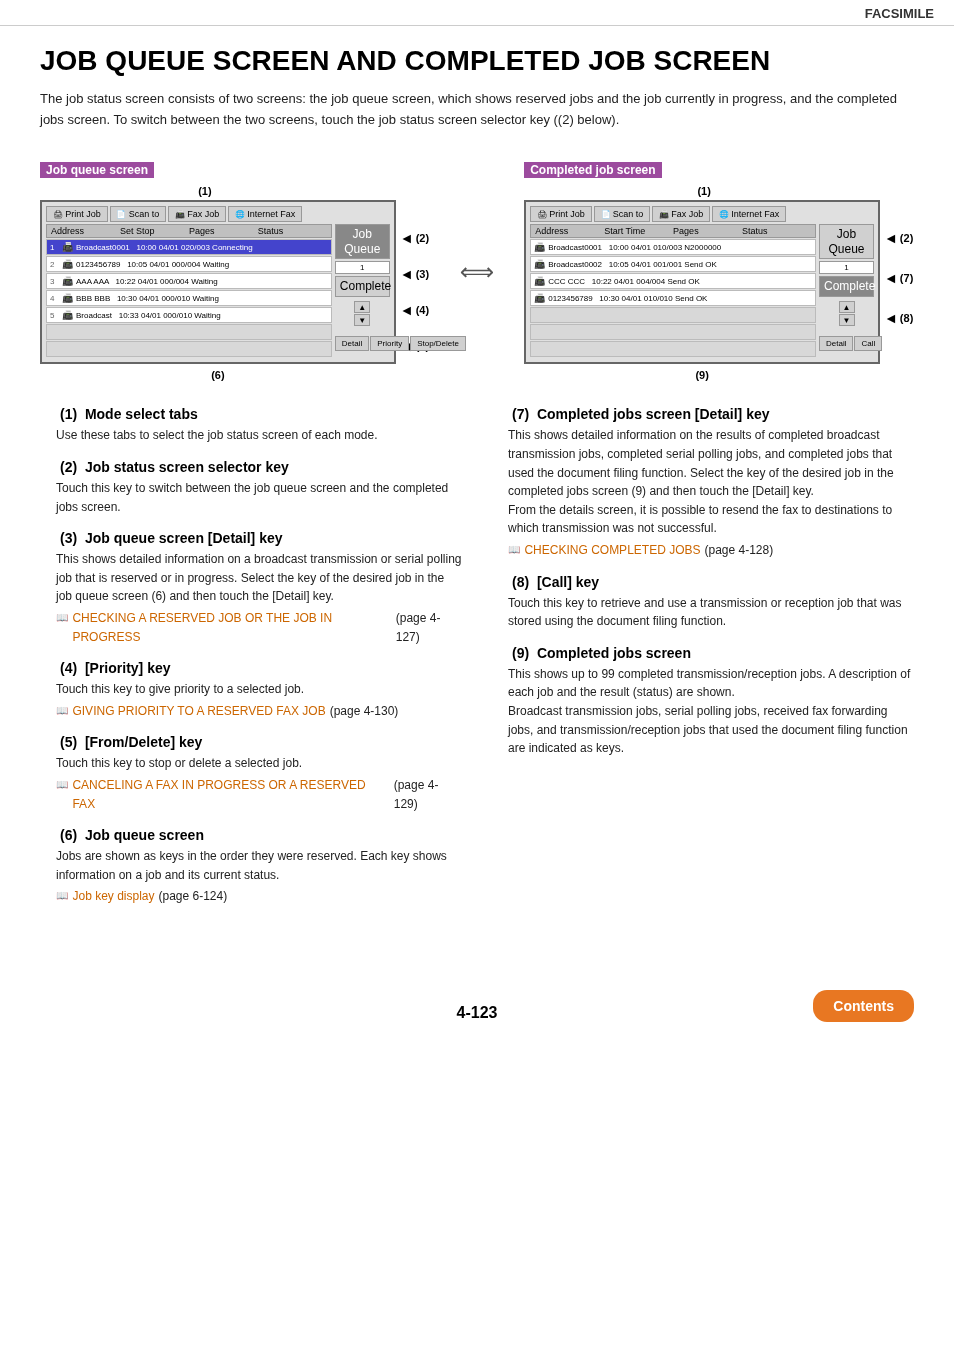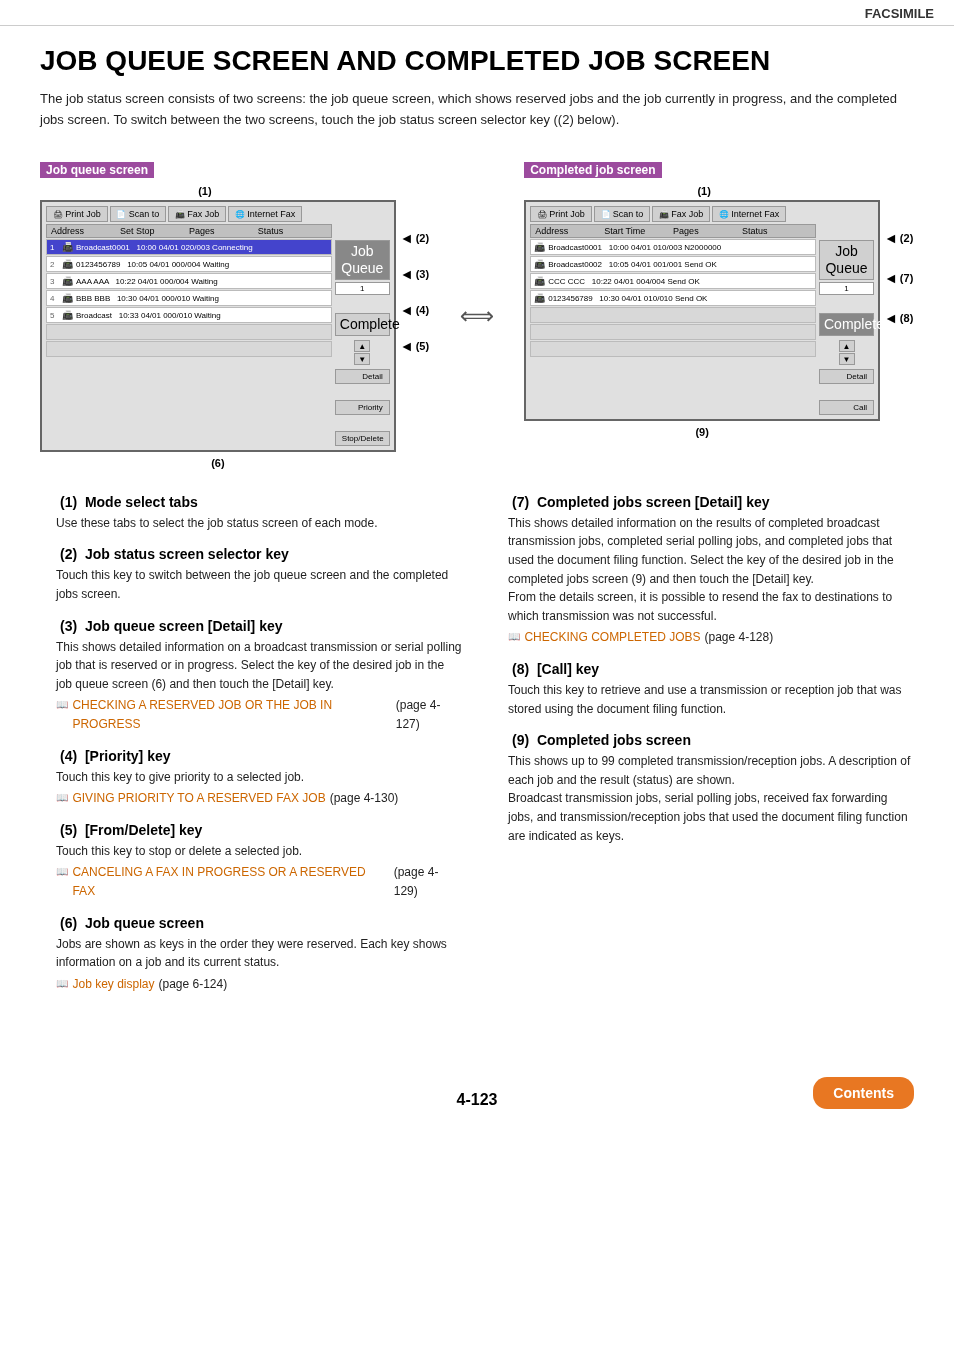--- a/index.html
+++ b/index.html
@@ -112,41 +112,40 @@
       font-size: 9px;
     }
     .mock-row-content {
       flex: 1;
       font-size: 8px;
     }
     .mock-sidebar-btn {
       background: #d0d0d0;
       border: 1px solid #999;
       padding: 2px 4px;
-      font-size: 14px;
+      font-size: 12px;
       text-align: center;
       line-height: 1.2;
-      margin-top: 16px;
     }
     .mock-sidebar-btn.active {
       background: #888;
       color: #fff;
     }
     .mock-sidebar-counter {
       background: #fff;
       border: 1px solid #999;
       text-align: center;
       font-size: 8px;
       padding: 1px;
     }
     .mock-bottom-btns {
       display: flex;
-      flex-direction: column;
-      gap: 16px;
-      margin-top: 2px;
+      flex-direction: row;
+      gap: 1px;
+      margin-top: 8px;
     }
     .mock-bottom-btn {
       background: #d0d0d0;
       border: 1px solid #999;
       padding: 2px 6px;
       font-size: 8px;
       text-align: right;
       cursor: pointer;
     }
     

